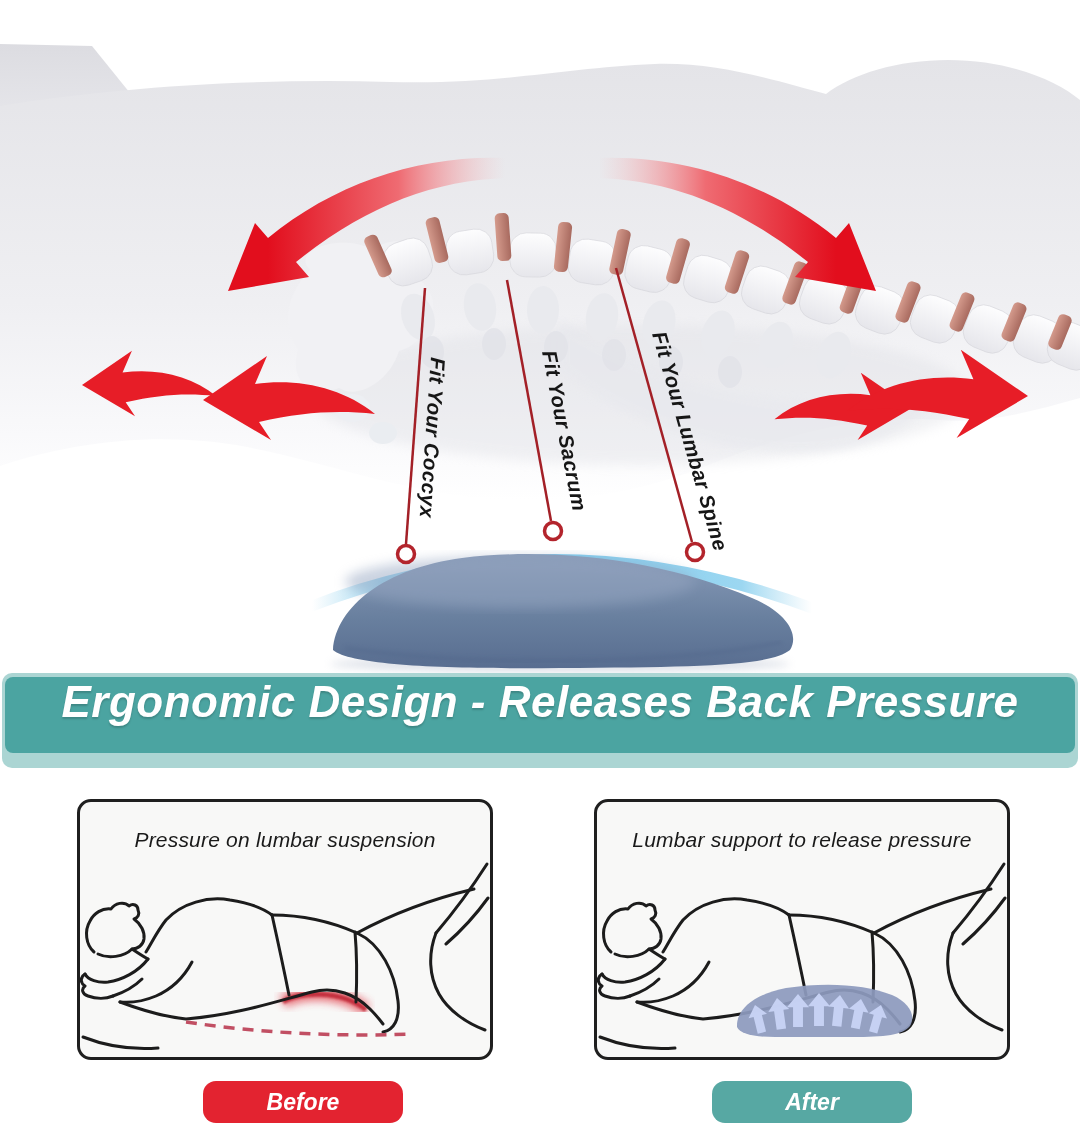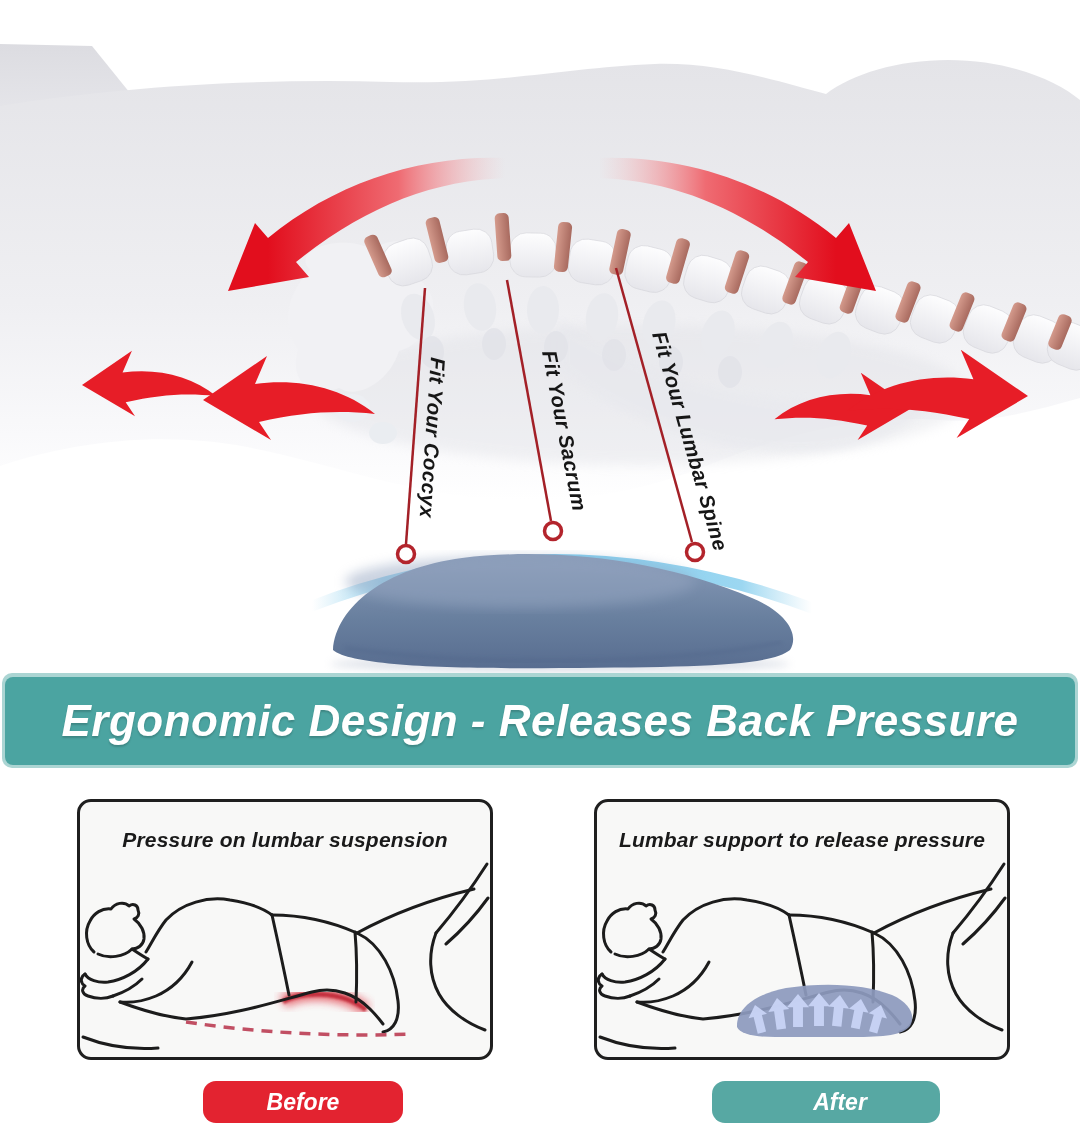--- a/index.html
+++ b/index.html
@@ -13,51 +13,51 @@
     font-family:"Liberation Sans", sans-serif;
     font-weight:bold;font-style:italic;
     font-size:20.5px;letter-spacing:.4px;fill:#161616;
   }
   
   .banner-outer{
     position:absolute;left:2px;right:2px;top:673px;height:95px;
     background:#abd5d3;border-radius:10px;
   }
   .banner-inner{
-    position:absolute;left:3px;right:3px;top:4px;height:88px;
+    position:absolute;left:3px;right:3px;top:4px;height:76px;
     background:#4ba4a1;border-radius:8px;
-    display:flex;align-items:center;justify-content:center;
+    display:flex;align-items:flex-start;justify-content:center;
   }
   .banner-title{
     color:#ffffff;font-weight:bold;font-style:italic;
     font-size:44px;letter-spacing:.5px;white-space:nowrap;
     text-shadow:0 2px 2px rgba(0,0,0,.18);
   }
   
   .panel{
     position:absolute;width:416px;height:261px;top:799px;
     box-sizing:border-box;border:3px solid #1f1f1f;border-radius:14px;
     background:#f8f8f7;
   }
   .panel.before{left:77px;}
   .panel.after{left:594px;}
   .panel-caption{
     position:absolute;left:0;right:0;top:26px;margin:0;text-align:center;
-    font-size:21px;font-weight:bold;font-style:italic;color:#1a1a1a;
+    font-size:21px;font-weight:normal;font-style:italic;color:#1a1a1a;
     letter-spacing:.2px;
   }
   .figure-svg{position:absolute;left:0;top:0;width:410px;height:255px;}
   
   .pill-button{
     position:absolute;top:1081px;width:200px;height:42px;border-radius:13px;
     display:flex;align-items:center;justify-content:center;
     color:#ffffff;font-weight:bold;font-style:italic;font-size:23px;
   }
   .pill-button.before{left:203px;background:#e32330;}
-  .pill-button.after{left:712px;background:#57a8a3;padding-left:28px;}
+  .pill-button.after{left:712px;background:#57a8a3;}
 </style>
 </head>
 <body>
 
 <div class="canvas">
 
   <svg class="top-art" viewBox="0 0 1080 676">
     <defs>
       <linearGradient id="bodyGrad" x1="0" y1="0" x2="0" y2="1">
         <stop offset="0" stop-color="#e4e4e8"></stop>

